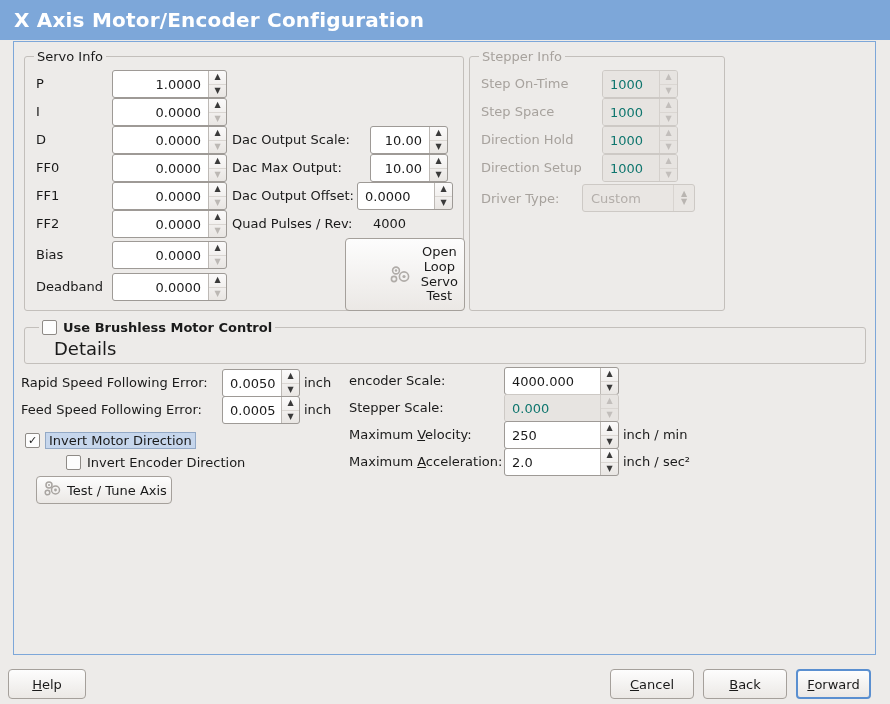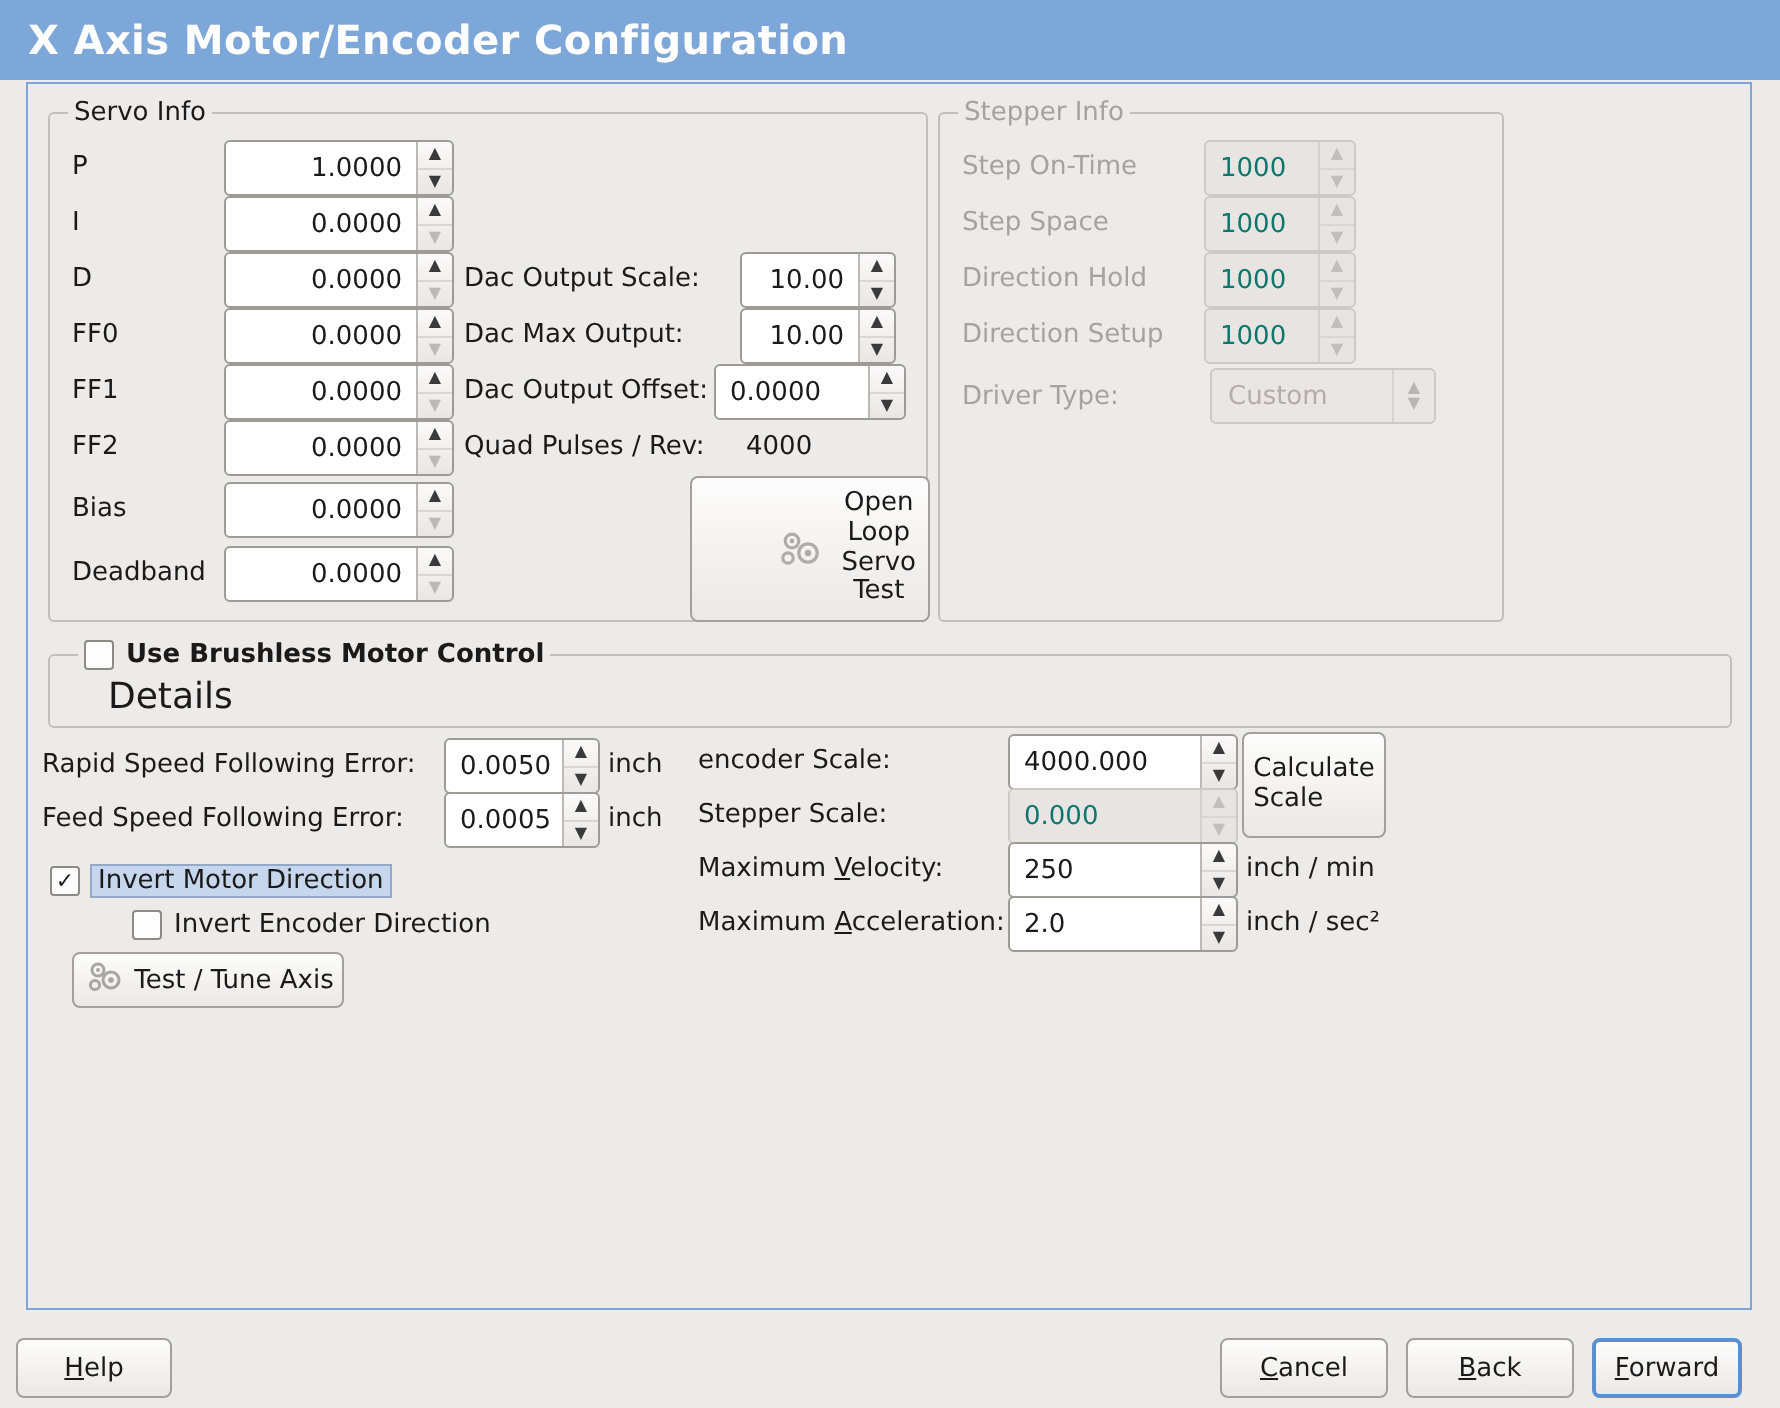--- a/index.html
+++ b/index.html
@@ -289,21 +289,21 @@
       </span>
       <span class="btn-lines">
         <span>Open</span>
         <span>Loop</span>
         <span>Servo</span>
         <span>Test</span>
       </span>
     </div>
   </div>
 
-  <div class="groupbox disabled" style="left:455px;top:14px;width:283px;height:255px;">
+  <div class="groupbox disabled" style="left:455px;top:14px;width:256px;height:255px;">
     <span class="gb-title">Stepper Info</span>
 
     <span class="lbl dis" style="left:11px;top:19px;">Step On-Time</span>
     <span class="lbl dis" style="left:11px;top:47px;">Step Space</span>
     <span class="lbl dis" style="left:11px;top:75px;">Direction Hold</span>
     <span class="lbl dis" style="left:11px;top:103px;">Direction Setup</span>
     <span class="lbl dis" style="left:11px;top:134px;">Driver Type:</span>
 
     <div class="spin dis" style="left:132px;top:13px;width:76px;">
       <div class="sp-val">1000</div>
@@ -327,21 +327,21 @@
       </div>
     </div>
     <div class="spin dis" style="left:132px;top:97px;width:76px;">
       <div class="sp-val">1000</div>
       <div class="sp-btns">
         <div class="ar">▲</div>
         <div class="ar">▼</div>
       </div>
     </div>
 
-    <div class="combo" style="left:112px;top:127px;width:113px;margin-left:23px;">
+    <div class="combo" style="left:112px;top:127px;width:113px;">
       <span class="cb-val">Custom</span>
       <span class="cb-arrow">
         <span>▲</span>
           <span>▼</span>
       </span>
     </div>
   </div>
 
   <div class="groupbox" style="left:10px;top:285px;width:842px;height:37px;">
     <span class="gb-title" style="left:14px;">
@@ -413,26 +413,20 @@
 
   <span class="lbl" style="left:335px;top:358px;">Stepper Scale:</span>
   <div class="spin dis" style="left:490px;top:352px;width:115px;">
     <div class="sp-val">0.000</div>
     <div class="sp-btns">
       <div class="ar">▲</div>
       <div class="ar">▼</div>
     </div>
   </div>
 
-  <div class="btn" style="left:607px;top:324px;width:72px;height:53px;">
-    <span class="btn-lines" style="align-items:flex-start;">
-      <span>Calculate</span>
-      <span>Scale</span>
-    </span>
-  </div>
 
   <span class="lbl" style="left:335px;top:385px;"><span>Maximum </span><u class="mn">V</u><span>elocity:</span></span>
   <div class="spin" style="left:490px;top:379px;width:115px;">
     <div class="sp-val">250</div>
     <div class="sp-btns">
       <div class="ar">▲</div>
       <div class="ar">▼</div>
     </div>
   </div>
   <span class="lbl" style="left:609px;top:385px;">inch / min</span>

